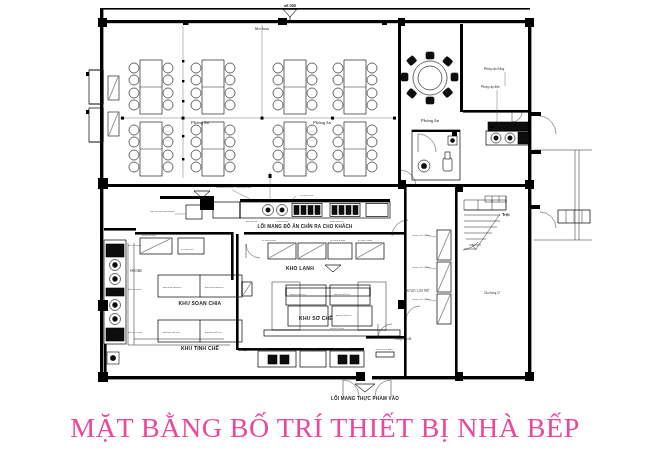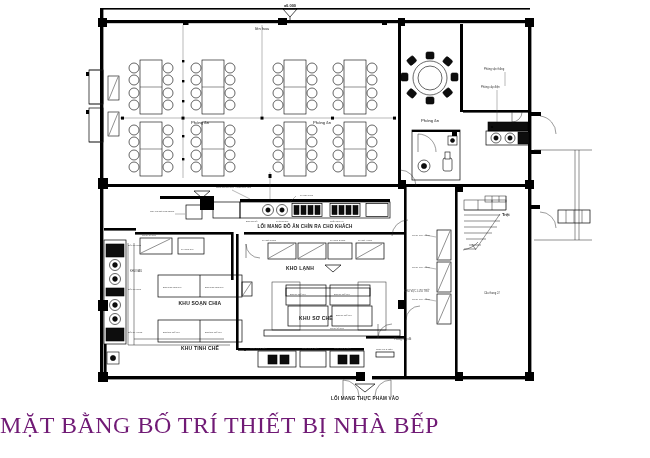--- a/index.html
+++ b/index.html
@@ -8,25 +8,25 @@
     font-family:"Liberation Sans", sans-serif;
     color:#111;
     overflow:hidden;
     position:relative;
   }
   #sheet{position:absolute;inset:0;}
   svg#plan{position:absolute;left:0;top:0;width:650px;height:458px;display:block;}
 
   .ttl{
     position:absolute;left:0;right:0;top:412px;
-    text-align:left;
+    text-align:center;
     font-family:"Liberation Serif", serif;
-    font-size:24px;
+    font-size:28px;
     letter-spacing:.5px;
-    color:#701a75;
+    color:#ec4899;
     white-space:nowrap;
   }
 
   
   text{font-family:"Liberation Sans", sans-serif;fill:#222;}
   .lbl{font-size:4.2px;}
   .lbl-zone{font-size:5px;font-weight:bold;letter-spacing:.2px;}
   .lbl-path{font-size:4.6px;font-weight:bold;letter-spacing:.2px;}
   .lbl-tiny{font-size:2.7px;fill:#333;}
   .lbl-micro{font-size:2.2px;fill:#444;}

